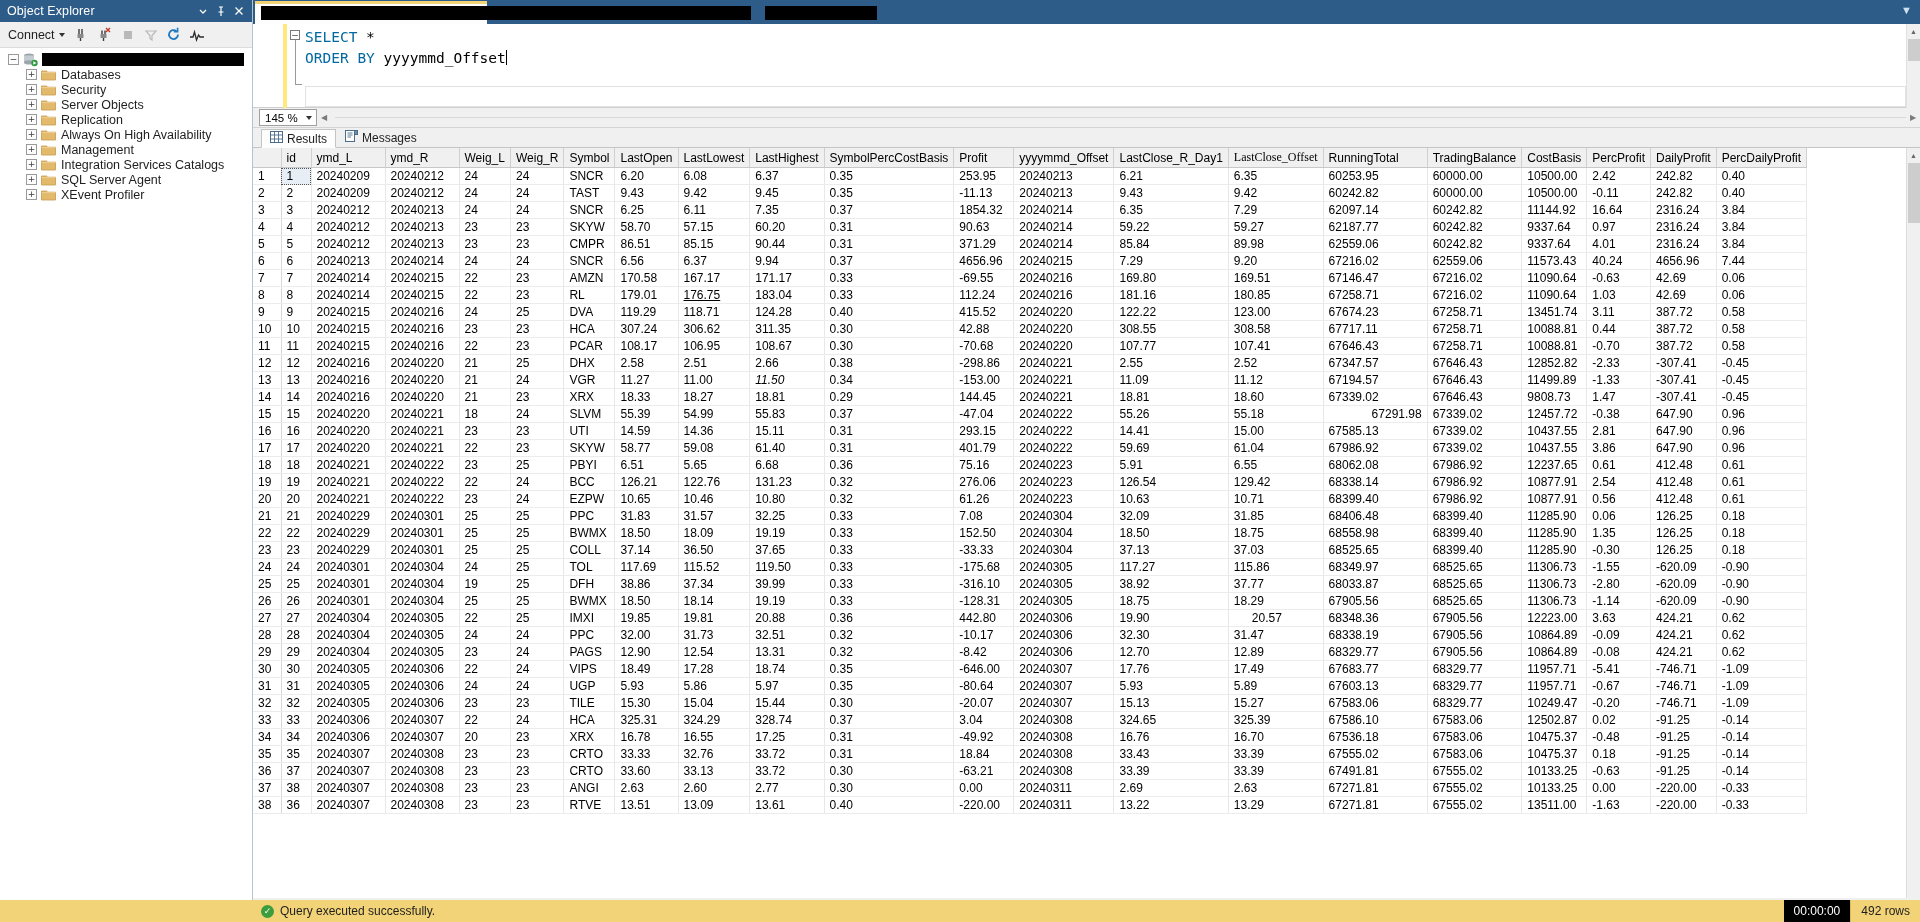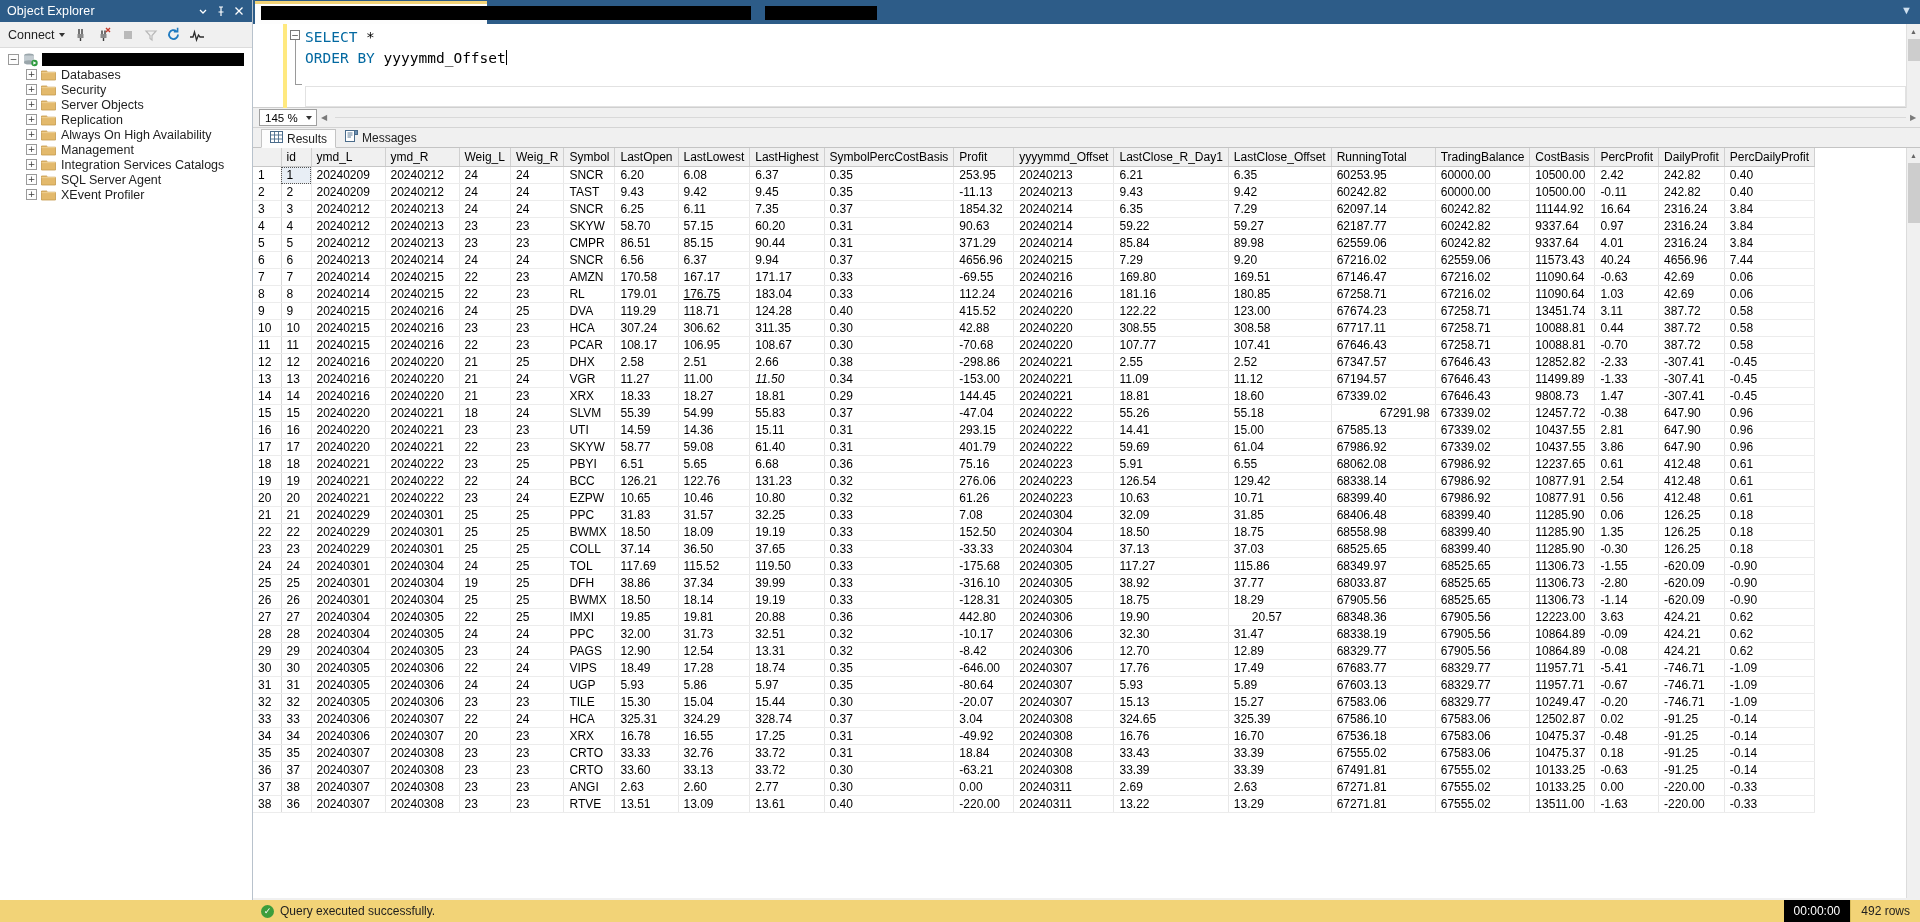--- a/index.html
+++ b/index.html
@@ -387,21 +387,21 @@
               <th style="width: 48px;">Weig_L</th>
               <th style="width: 48px;">Weig_R</th>
               <th style="width: 50px;">Symbol</th>
               <th style="width: 56px;">LastOpen</th>
               <th style="width: 62px;">LastLowest</th>
               <th style="width: 66px;">LastHighest</th>
               <th style="width: 82px;">SymbolPercCostBasis</th>
               <th style="width: 60px;">Profit</th>
               <th style="width: 74px;">yyyymmd_Offset</th>
               <th style="width: 80px;">LastClose_R_Day1</th>
-              <th style="width: 78px;">LastClose_Offset</th>
+              <th style="width: 78px; font-family: Liberation Serif, serif;">LastClose_Offset</th>
               <th style="width: 66px;">RunningTotal</th>
               <th style="width: 72px;">TradingBalance</th>
               <th style="width: 60px; margin-left: 39px;">CostBasis</th>
               <th style="width: 56px;">PercProfit</th>
               <th style="width: 58px;">DailyProfit</th>
               <th style="width: 68px;">PercDailyProfit</th>
             </tr>
           </thead>
         <tbody id="grid-body">
             <tr>

